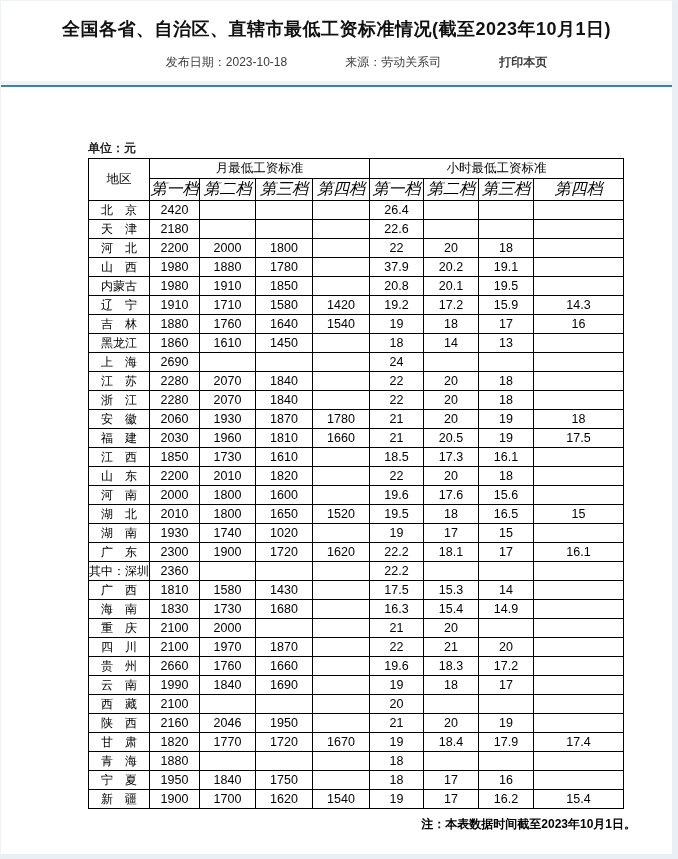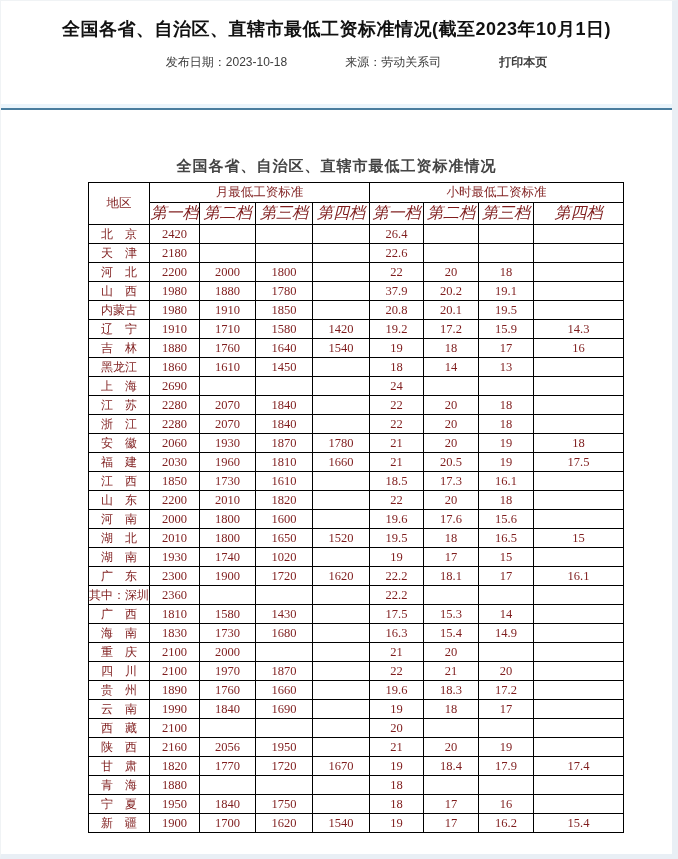--- a/index.html
+++ b/index.html
@@ -9,42 +9,42 @@
     background:#fff;
     border-top:1px solid #f0f3f5;
     border-left:1px solid #f0f3f5;
     border-right:6px solid #e9eff5;
     border-bottom:5px solid #e9eff5;
     font-family:"Liberation Sans", sans-serif;
     color:#1a1a1a;
     overflow:hidden;
   }
   
-  .hd { height:109px; border-bottom:2px solid #4a7d9e; position:relative; }
+  .hd { height:86px; border-bottom:2px solid #4a7d9e; position:relative; }
   .hd::after { content:""; position:absolute; left:0; right:0; bottom:0; height:4px; background:#eaf4fb; }
   .hd-title {
     text-align:center; font-size:18px; font-weight:bold; color:#111;
     padding-top:16px; letter-spacing:0.5px;
   }
   .hd-meta {
     margin-top:13px; display:flex; justify-content:center; gap:58px;
     font-size:12px; color:#3c3c3c;padding-left:40px;
   }
   .hd-meta .print { color:#3c3c3c; text-decoration:none; cursor:pointer;font-weight:bold; }
   
   .content { padding-top:47px; }
   .tbl-title {
     text-align:center; font-size:15px; font-weight:bold; color:#444;
     font-family:"Liberation Sans", sans-serif; letter-spacing:1px;
   }
   .tbl-wrap { width:535px; margin:6px 0 0 87px; }
   .unit { font-size:12px; color:#222; font-weight:bold; margin-bottom:1px; }
   table {
     border-collapse:collapse; width:535px; table-layout:fixed;
-    font-family:Liberation Serif, serif; font-size:12.5px; color:#7f1d1d;
+    font-family:Liberation Sans, sans-serif; font-size:12.5px; color:#000000;
   }
   th, td { border:1px solid #000; text-align:center; padding:0; overflow:hidden; white-space:nowrap; }
   thead th { font-weight:normal; }
   .th-group { height:20px; font-size:12.5px; }
   .th-tier  { height:21px; font-style:italic; font-size:16px; }
   tbody td  { height:18px; line-height:18px; }
   td.region { font-size:12px; letter-spacing:0; }
   
   .note {
     width:548px; margin:7px 0 0 87px; text-align:right;
@@ -60,23 +60,23 @@
   <div class="hd">
     <div class="hd-title">全国各省、自治区、直辖市最低工资标准情况(截至2023年10月1日)</div>
     <div class="hd-meta">
       <span><span>发布日期：</span><span>2023-10-18</span></span>
       <span><span>来源：</span><span>劳动关系司</span></span>
       <a class="print">打印本页</a>
     </div>
   </div>
 
   <div class="content">
-    <div class="tbl-title">全国各省、自治区、直辖市最低工资标准情况</div>
 
     <div class="tbl-wrap">
+      <div class="unit">单位：元</div>
 
       <table>
         <colgroup>
           <col style="width:61px">
             <col style="width:50px">
             <col style="width:56px">
             <col style="width:57px">
             <col style="width:57px">
           <col style="width:54px">
             <col style="width:55px">
@@ -360,21 +360,21 @@
               <td>1970</td>
               <td>1870</td>
               <td></td>
               <td>22</td>
               <td>21</td>
               <td>20</td>
               <td></td>
             </tr>
             <tr>
               <td class="region">贵　州</td>
-              <td>1890</td>
+              <td>2660</td>
               <td>1760</td>
               <td>1660</td>
               <td></td>
               <td>19.6</td>
               <td>18.3</td>
               <td>17.2</td>
               <td></td>
             </tr>
             <tr>
               <td class="region">云　南</td>
@@ -394,21 +394,21 @@
               <td></td>
               <td></td>
               <td>20</td>
               <td></td>
               <td></td>
               <td></td>
             </tr>
             <tr>
               <td class="region">陕　西</td>
               <td>2160</td>
-              <td>2056</td>
+              <td>2046</td>
               <td>1950</td>
               <td></td>
               <td>21</td>
               <td>20</td>
               <td>19</td>
               <td></td>
             </tr>
             <tr>
               <td class="region">甘　肃</td>
               <td>1820</td>
@@ -450,15 +450,16 @@
               <td>1540</td>
               <td>19</td>
               <td>17</td>
               <td>16.2</td>
               <td>15.4</td>
             </tr>
           </tbody>
       </table>
     </div>
 
+    <div class="note">注：本表数据时间截至2023年10月1日。</div>
   </div>
 
 </div>
 
 </body></html>

